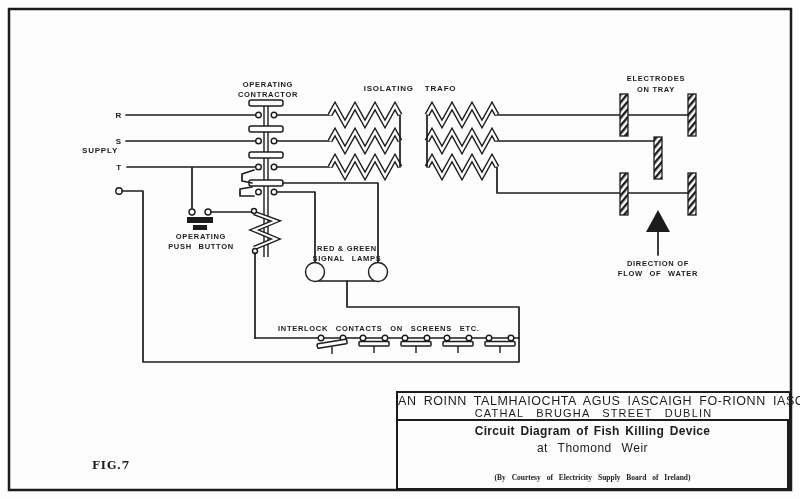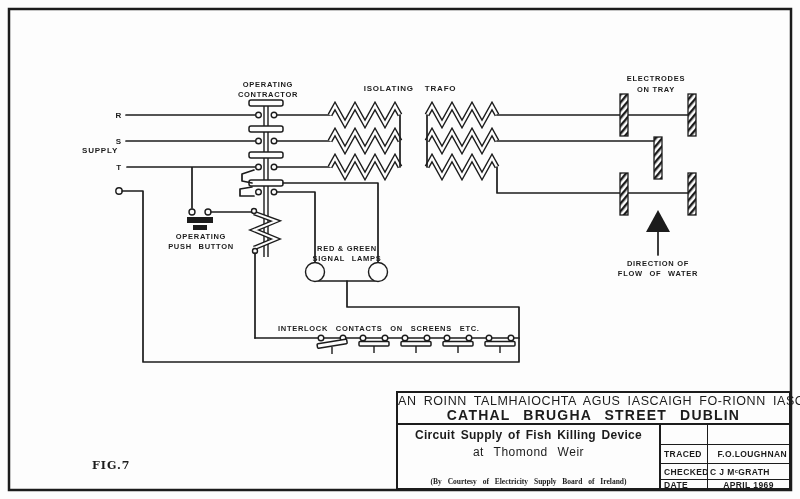--- a/index.html
+++ b/index.html
@@ -19,21 +19,21 @@
   .lbl{font:bold 8px "Liberation Sans",sans-serif;letter-spacing:.8px;fill:#1c1c1c;}
   .lbl-sm{font:bold 7.5px "Liberation Sans",sans-serif;letter-spacing:.7px;fill:#1c1c1c;}
   .ws{word-spacing:8px;}
   .ws4{word-spacing:4px;}
   .fig{font:bold 11px "DejaVu Serif",serif;letter-spacing:1px;fill:#1c1c1c;}
   
   .tblock{position:absolute;left:396px;top:391px;width:395px;height:99px;box-sizing:border-box;
           border:2px solid #1c1c1c;background:#fdfdfd;display:flex;flex-direction:column;}
   .tb-header{border-bottom:2px solid #1c1c1c;text-align:center;padding-top:1px;}
   .tb-org{font-size:12.5px;letter-spacing:.6px;word-spacing:3px;white-space:nowrap;}
-  .tb-addr{font-size:14px;font-weight:bold;letter-spacing:1.2px;word-spacing:8px;margin-top:-1px;}
+  .tb-addr{font-size:11px;font-weight:normal;letter-spacing:1.2px;word-spacing:8px;margin-top:-1px;}
   .tb-body{flex:1;display:flex;min-height:0;}
   .tb-title-cell{flex:1;border-right:2px solid #1c1c1c;text-align:center;padding-top:3px;}
   .tb-t1{font-size:12px;font-weight:bold;letter-spacing:.3px;word-spacing:2px;white-space:nowrap;}
   .tb-t2{font-size:12px;font-weight:normal;letter-spacing:.5px;word-spacing:6px;margin-top:3px;}
   .tb-courtesy{font-size:7.5px;font-weight:bold;word-spacing:4px;margin-top:18px;white-space:nowrap;font-family:Liberation Serif, serif;}
   .tb-table{width:128px;display:grid;grid-template-columns:47px 1fr;grid-template-rows:19px 19px 16px 1fr;
             font-size:8.5px;font-weight:bold;letter-spacing:.4px;}
   .cell{border-top:1.5px solid #1c1c1c;display:flex;align-items:center;padding:0 2px;box-sizing:border-box;white-space:nowrap;}
   .cell.r0{border-top:none;}
   .cell.lab{border-right:1.5px solid #1c1c1c;padding-left:3px;}
@@ -189,30 +189,20 @@
   <text class="fig" x="92" y="469">FIG.7</text>
 </svg>
 
   <div class="tblock">
     <div class="tb-header">
       <div class="tb-org">AN ROINN TALMHAIOCHTA AGUS IASCAIGH FO-RIONN IASCAIGH</div>
       <div class="tb-addr">CATHAL BRUGHA STREET DUBLIN</div>
     </div>
     <div class="tb-body">
       <div class="tb-title-cell">
-        <div class="tb-t1">Circuit Supply of Fish Killing Device</div>
+        <div class="tb-t1">Circuit Diagram of Fish Killing Device</div>
         <div class="tb-t2">at Thomond Weir</div>
         <div class="tb-courtesy">(By Courtesy of Electricity Supply Board of Ireland)</div>
       </div>
-      <div class="tb-table">
-        <div class="cell lab r0"></div>
-        <div class="cell r0"></div>
-        <div class="cell lab">TRACED</div>
-        <div class="cell v-right">F.O.LOUGHNAN</div>
-        <div class="cell lab">CHECKED</div>
-        <div class="cell v-left">C J MᶜGRATH</div>
-        <div class="cell lab">DATE</div>
-        <div class="cell v-center">APRIL 1969</div>
-      </div>
     </div>
   </div>
 
 </div>
 
 </body></html>

